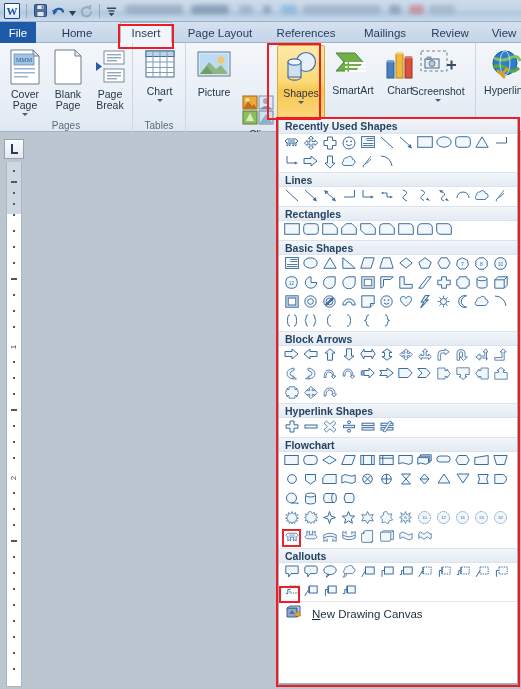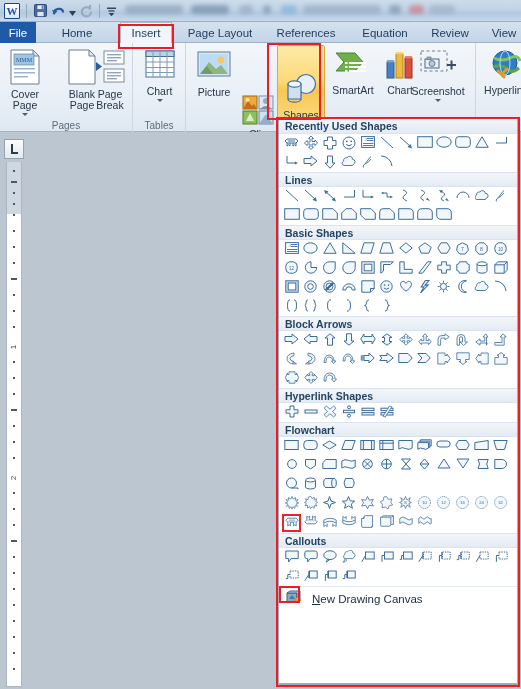--- a/index.html
+++ b/index.html
@@ -233,21 +233,21 @@
       <div class="blurred-text" style="left:312px;width:26px; background:#93a8bd;"></div>
     </div>
   </div>
 
   <div class="tabsrow">
     <div class="tab file" style="left:0px;   width:36px;">File</div>
     <div class="tab" style="left:50px;  width:54px;">Home</div>
     <div class="tab active" style="left:120px; width:52px;">Insert</div>
     <div class="tab" style="left:182px; width:76px;">Page Layout</div>
     <div class="tab" style="left:270px; width:72px;">References</div>
-    <div class="tab" style="left:356px; width:58px;">Equation</div>
+    <div class="tab" style="left:356px; width:58px;">Mailings</div>
     <div class="tab" style="left:424px; width:52px;">Review</div>
     <div class="tab" style="left:484px; width:40px;">View</div>
   </div>
 
   <div class="ribbon">
 
     <div class="group" style="left:0px; width:133px;">
       <div class="btn" style="left:4px; top:6px; width:42px;">
         <span class="glyph">
           <svg width="32" height="36" viewBox="0 0 32 36">
@@ -258,21 +258,21 @@
             <rect x="5" y="19" width="21" height="1.5" fill="#9db4c9"></rect>
             <rect x="5" y="23" width="21" height="1.5" fill="#9db4c9"></rect>
             <rect x="5" y="27" width="14" height="1.5" fill="#9db4c9"></rect>
           </svg>
         </span>
         <span class="lbl">Cover
 Page</span>
         <span class="caretdn"></span>
       </div>
 
-      <div class="btn" style="left:62px; top:6px; width:40px;">
+      <div class="btn" style="left:48px; top:6px; width:40px;">
         <span class="glyph">
           <svg width="30" height="36" viewBox="0 0 30 36">
             <path d="M2 1 H22 L28 7 V35 H2 Z" fill="#ffffff" stroke="#6d7d8f"></path>
             <path d="M22 1 L28 7 H22 Z" fill="#e4ebf3" stroke="#6d7d8f"></path>
           </svg>
         </span>
         <span class="lbl">Blank
 Page</span>
       </div>
 
@@ -343,21 +343,21 @@
             <rect x="1" y="16" width="14" height="13" fill="#8dbf5a" stroke="#587f33"></rect>
             <path d="M8 18 L12 26 L4 26 Z" fill="#d9eec2"></path>
             <rect x="17" y="16" width="14" height="13" fill="#cfe0ef" stroke="#6d8299"></rect>
             <path d="M17 29 L24 19 L31 29 Z" fill="#8fb0cc"></path>
           </svg>
         </span>
         <span class="lbl">Clip
 Art</span>
       </div>
 
-      <div class="btn shapes-active" style="left:91px; top:2px; width:48px; height:82px; padding-top:4px;justify-content:flex-end;">
+      <div class="btn shapes-active" style="left:91px; top:2px; width:48px; height:82px; padding-top:4px;">
         <span class="glyph">
           <svg width="36" height="34" viewBox="0 0 36 34">
             <circle cx="23" cy="12" r="9.5" fill="#e8eff7" stroke="#3f6fa5" stroke-width="1.2"></circle>
             <path d="M5 12 h13 v15 h-13 z" fill="#cfe0f0" stroke="#3f6fa5" stroke-width="1.2"></path>
             <ellipse cx="11.5" cy="12" rx="6.5" ry="3.2" fill="#eff5fb" stroke="#3f6fa5" stroke-width="1.2"></ellipse>
             <path d="M5 27 a6.5 3.2 0 0 0 13 0" fill="none" stroke="#3f6fa5" stroke-width="1.2"></path>
           </svg>
         </span>
         <span class="lbl">Shapes</span>
         <span class="caretdn"></span>
@@ -584,20 +584,21 @@
           </svg></span>
       <span class="cell"><svg width="14" height="12" viewBox="0 0 14 12">
             <path d="M2 10.5 a2.2 2.2 0 0 1 -.4 -4.3 a2.7 2.7 0 0 1 3.3 -3.2 a2.9 2.9 0 0 1 5.4 1.5 a2.3 2.3 0 0 1 1 4.5 a2 2 0 0 1 -1.1 1.5 Z" fill="#f2f7fb" stroke="#3d6d9e" stroke-width=".9"></path>
           </svg></span>
       <span class="cell"><svg width="13" height="13" viewBox="0 0 13 13">
             <path d="M2 11 q3 -3 5 -6 t3 -3.5 M4 9 q4 -2 6 -5" fill="none" stroke="#3d6d9e" stroke-width=".9"></path>
             <path d="M2.5 10.5 q-1 1.5 .5 1.8" fill="none" stroke="#3d6d9e" stroke-width=".9"></path>
           </svg></span>
     </div>
 
+    <div class="sec-head">Rectangles</div>
     <div class="shrow">
       <span class="cell"><svg width="16" height="12" viewBox="0 0 16 12">
             <rect x=".7" y=".7" width="14.6" height="10.6" fill="#f2f7fb" stroke="#3d6d9e"></rect>
           </svg></span>
       <span class="cell"><svg width="16" height="12" viewBox="0 0 16 12">
             <rect x=".7" y=".7" width="14.6" height="10.6" rx="3" fill="#f2f7fb" stroke="#3d6d9e"></rect>
           </svg></span>
       <span class="cell"><svg width="16" height="12" viewBox="0 0 16 12">
             <path d="M.7 .7 H11 L15.3 5 V11.3 H.7 Z" fill="#f2f7fb" stroke="#3d6d9e"></path>
           </svg></span>

